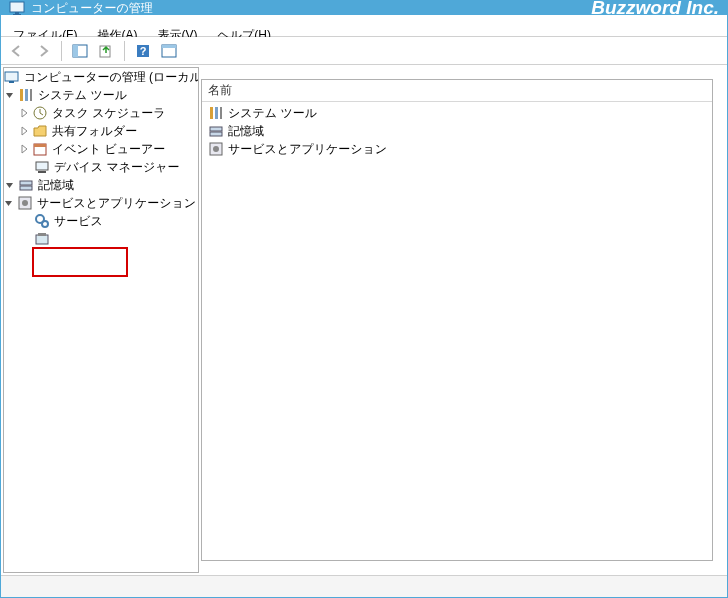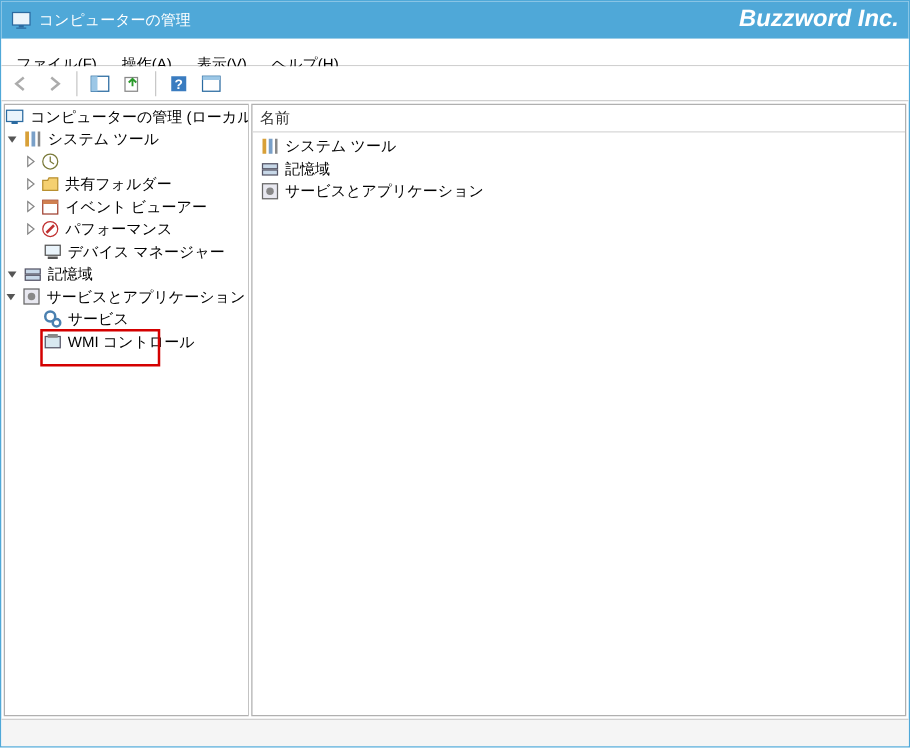--- a/index.html
+++ b/index.html
@@ -1,39 +1,39 @@
 <!DOCTYPE html>
 <html><head>
 <meta charset="utf-8">
 <style>
   * { box-sizing: border-box; }
   html, body { margin: 0; padding: 0; font-family: "Yu Gothic UI", "Meiryo", sans-serif; font-size: 12px; }
   body { width: 728px; height: 598px; display: flex; flex-direction: column; background: #fff; border: 1px solid #4fa8d8; }
 
   
-  .titlebar { height: 30px; background: #4fa8d8; color: #fff; display: flex; align-items: center; padding: 0 8px; justify-content: space-between; }
+  .titlebar { height: 14px; background: #4fa8d8; color: #fff; display: flex; align-items: center; padding: 0 8px; justify-content: space-between; }
   .titlebar .left { display: flex; align-items: center; gap: 6px; }
   .titlebar .title { font-size: 12px; }
   .titlebar .brand { font-size: 19px; font-weight: bold; font-style: italic; }
   .titlebar .appicon svg { display:block; }
 
   
   .menubar { height: 22px; background: #fff; display: flex; align-items: center; padding: 0 4px; border-bottom: 1px solid #d0d0d0; gap: 4px; }
   .menubar .menuitem { padding: 2px 8px; cursor: default; margin-top: 20px; }
 
   
   .toolbar { height: 28px; background: #fff; display: flex; align-items: center; padding: 2px 4px; border-bottom: 1px solid #d0d0d0; gap: 2px; }
   .toolbar .btn { width: 24px; height: 22px; display: flex; align-items: center; justify-content: center; border: 1px solid transparent; }
   .toolbar .btn.disabled { opacity: 0.4; }
   .toolbar .sep { width: 1px; height: 20px; background: #c8c8c8; margin: 0 4px; }
 
   
   .content { flex: 1; display: flex; min-height: 0; }
   .treepanel { width: 196px; border: 1px solid #b0b0b0; margin: 2px; background: #fff; overflow: auto; }
-  .listpanel { flex: 1; border: 1px solid #b0b0b0; margin: 2px; margin-left:0; background: #fff; display: flex; flex-direction: column; }
+  .listpanel { flex: 1; border: 1px solid #b0b0b0; margin: 14px; margin-left:0; background: #fff; display: flex; flex-direction: column; }
   .listpanel .header { height: 22px; border-bottom: 1px solid #d8d8d8; display: flex; align-items: center; padding: 0 6px; color:#333; }
   .listpanel .body { flex:1; padding: 2px 4px; }
   .row { display: flex; align-items: center; height: 18px; padding-left: 2px; gap: 2px; white-space: nowrap; cursor: default; }
   .toggle { width: 12px; height: 12px; display:flex; align-items:center; justify-content:center; color:#555; font-size:10px; }
   .icon { width: 16px; height: 16px; display:flex; align-items:center; justify-content:center; }
   .icon svg { display:block; }
   .label { padding: 0 2px; }
   .indent-0 { padding-left: 0px; }
   .indent-1 { padding-left: 14px; }
   .indent-2 { padding-left: 30px; }
@@ -142,20 +142,21 @@
             <svg width="10" height="10">
               <path d="M3 1 L8 5 L3 9 Z" fill="none" stroke="#888"></path>
             </svg>
           </span>
         <span class="icon">
             <svg width="16" height="16">
               <circle cx="8" cy="8" r="6" fill="#fff" stroke="#7a7a3a"></circle>
               <path d="M8 4 L8 8 L11 10" stroke="#7a7a3a" fill="none"></path>
             </svg>
           </span>
+        <span class="label">タスク スケジューラ</span>
       </div>
       <div class="row indent-1">
         <span class="toggle">
             <svg width="10" height="10">
               <path d="M3 1 L8 5 L3 9 Z" fill="none" stroke="#888"></path>
             </svg>
           </span>
         <span class="icon">
             <svg width="16" height="16">
               <path d="M2 5 L6 5 L7 3 L14 3 L14 13 L2 13 Z" fill="#f5d070" stroke="#b89030"></path>
@@ -170,34 +171,20 @@
             </svg>
           </span>
         <span class="icon">
             <svg width="16" height="16">
               <rect x="2" y="3" width="12" height="11" fill="#fff" stroke="#a04030"></rect>
               <rect x="2" y="3" width="12" height="3" fill="#d08050"></rect>
             </svg>
           </span>
         <span class="label">イベント ビューアー</span>
       </div>
-      <div class="row indent-1">
-        <span class="toggle">
-            <svg width="10" height="10">
-              <path d="M3 1 L8 5 L3 9 Z" fill="none" stroke="#888"></path>
-            </svg>
-          </span>
-        <span class="icon">
-            <svg width="16" height="16">
-              <circle cx="8" cy="8" r="6" fill="#fff" stroke="#c03030"></circle>
-              <path d="M5 11 L11 5" stroke="#c03030" stroke-width="2"></path>
-            </svg>
-          </span>
-        <span class="label">パフォーマンス</span>
-      </div>
       <div class="row indent-2">
         <span class="icon">
             <svg width="16" height="16">
               <rect x="2" y="3" width="12" height="8" fill="#eaf4fb" stroke="#555"></rect>
               <rect x="4" y="12" width="8" height="2" fill="#555"></rect>
             </svg>
           </span>
         <span class="label">デバイス マネージャー</span>
       </div>
 
@@ -239,21 +226,20 @@
           </span>
         <span class="label">サービス</span>
       </div>
       <div class="row indent-2">
         <span class="icon">
             <svg width="16" height="16">
               <rect x="2" y="4" width="12" height="9" fill="#d8e8f0" stroke="#556"></rect>
               <rect x="4" y="2" width="8" height="3" fill="#888"></rect>
             </svg>
           </span>
-        <span class="label">WMI コントロール</span>
       </div>
 
       <div class="highlight" style="left:28px; top:179px; width:96px; height:30px;"></div>
     </div>
   </div>
 
   <div class="listpanel">
     <div class="header">
       <span>名前</span>
     </div>

